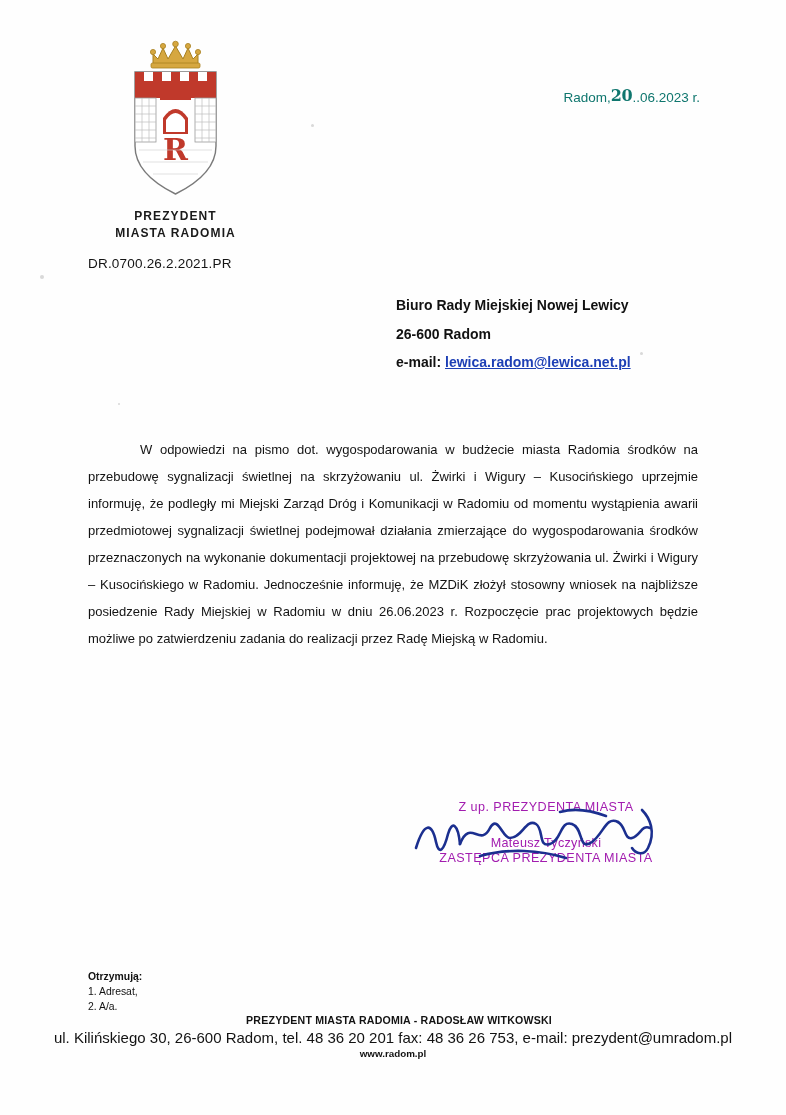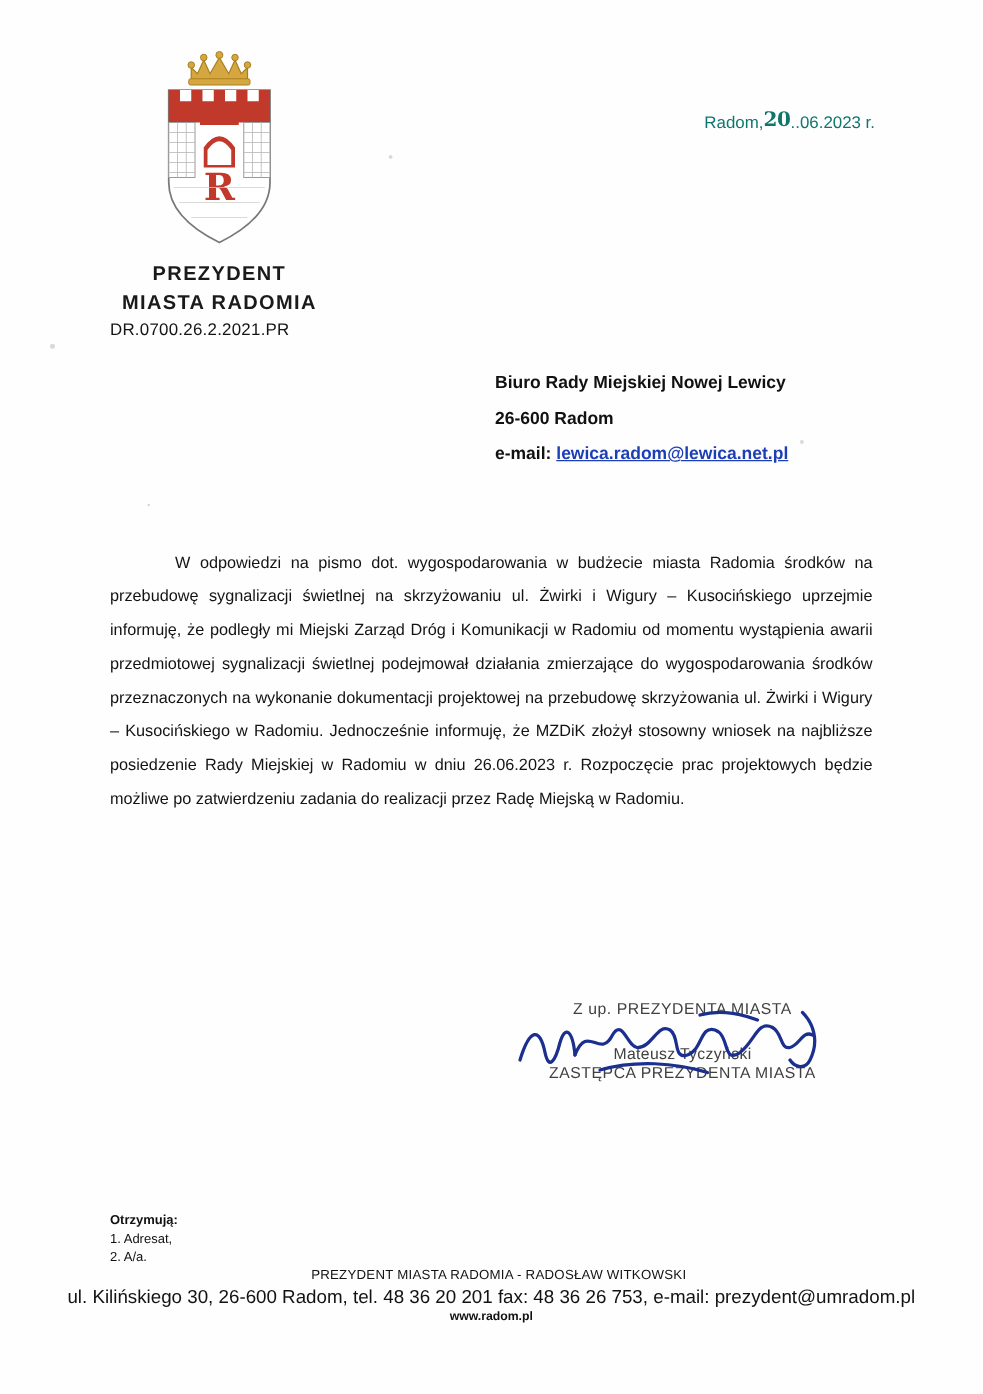--- a/index.html
+++ b/index.html
@@ -40,21 +40,21 @@
   .crest {
     position: relative;
     width: 105px;
     height: 165px;
     margin: 0 auto;
   }
   .crest svg { display: block; }
 
   .office-title {
     margin-top: 9px;
-    font-size: 16px;
+    font-size: 12px;
     font-weight: bold;
     letter-spacing: 1.1px;
     line-height: 1.45;
     color: #1a1a1a;
   }
 
   .ref-no {
     position: absolute;
     left: 88px;
     top: 256px;
@@ -111,21 +111,21 @@
   }
   .body-text p { margin: 0; text-indent: 52px; }
 
   
   .signature {
     position: absolute;
     left: 396px;
     top: 800px;
     width: 300px;
     text-align: center;
-    color: #404040;
+    color: #a21caf;
   }
   .sig-line {
     font-size: 12.6px;
     letter-spacing: .45px;
     white-space: nowrap;
   }
   .sig-name { margin-top: 22px; font-size: 12.6px; letter-spacing: .3px; }
   .sig-role { margin-top: 1px; font-size: 12.6px; letter-spacing: .45px; }
   .scribble {
     position: absolute;
@@ -148,21 +148,21 @@
   .recipients .rt { font-weight: bold; }
 
   .footer {
     position: absolute;
     left: 0;
     right: 0;
     top: 1014px;
     text-align: center;
     color: #121212;
   }
-  .footer .f1 { font-size: 10.6px; font-weight: normal; letter-spacing: .2px; padding-left: 12px; }
+  .footer .f1 { font-size: 10.6px; font-weight: bold; letter-spacing: .2px; padding-left: 12px; }
   .footer .f2 { font-size: 15px; margin-top: 3px; }
   .footer .f3 { font-size: 9.8px; font-weight: bold; margin-top: 2px; }
 </style>
 </head>
 <body>
 
 <div class="page">
 
   <div class="speckle" style="left:40px;top:275px;width:4px;height:4px;"></div>
   <div class="speckle" style="left:311px;top:124px;width:3px;height:3px;"></div>

